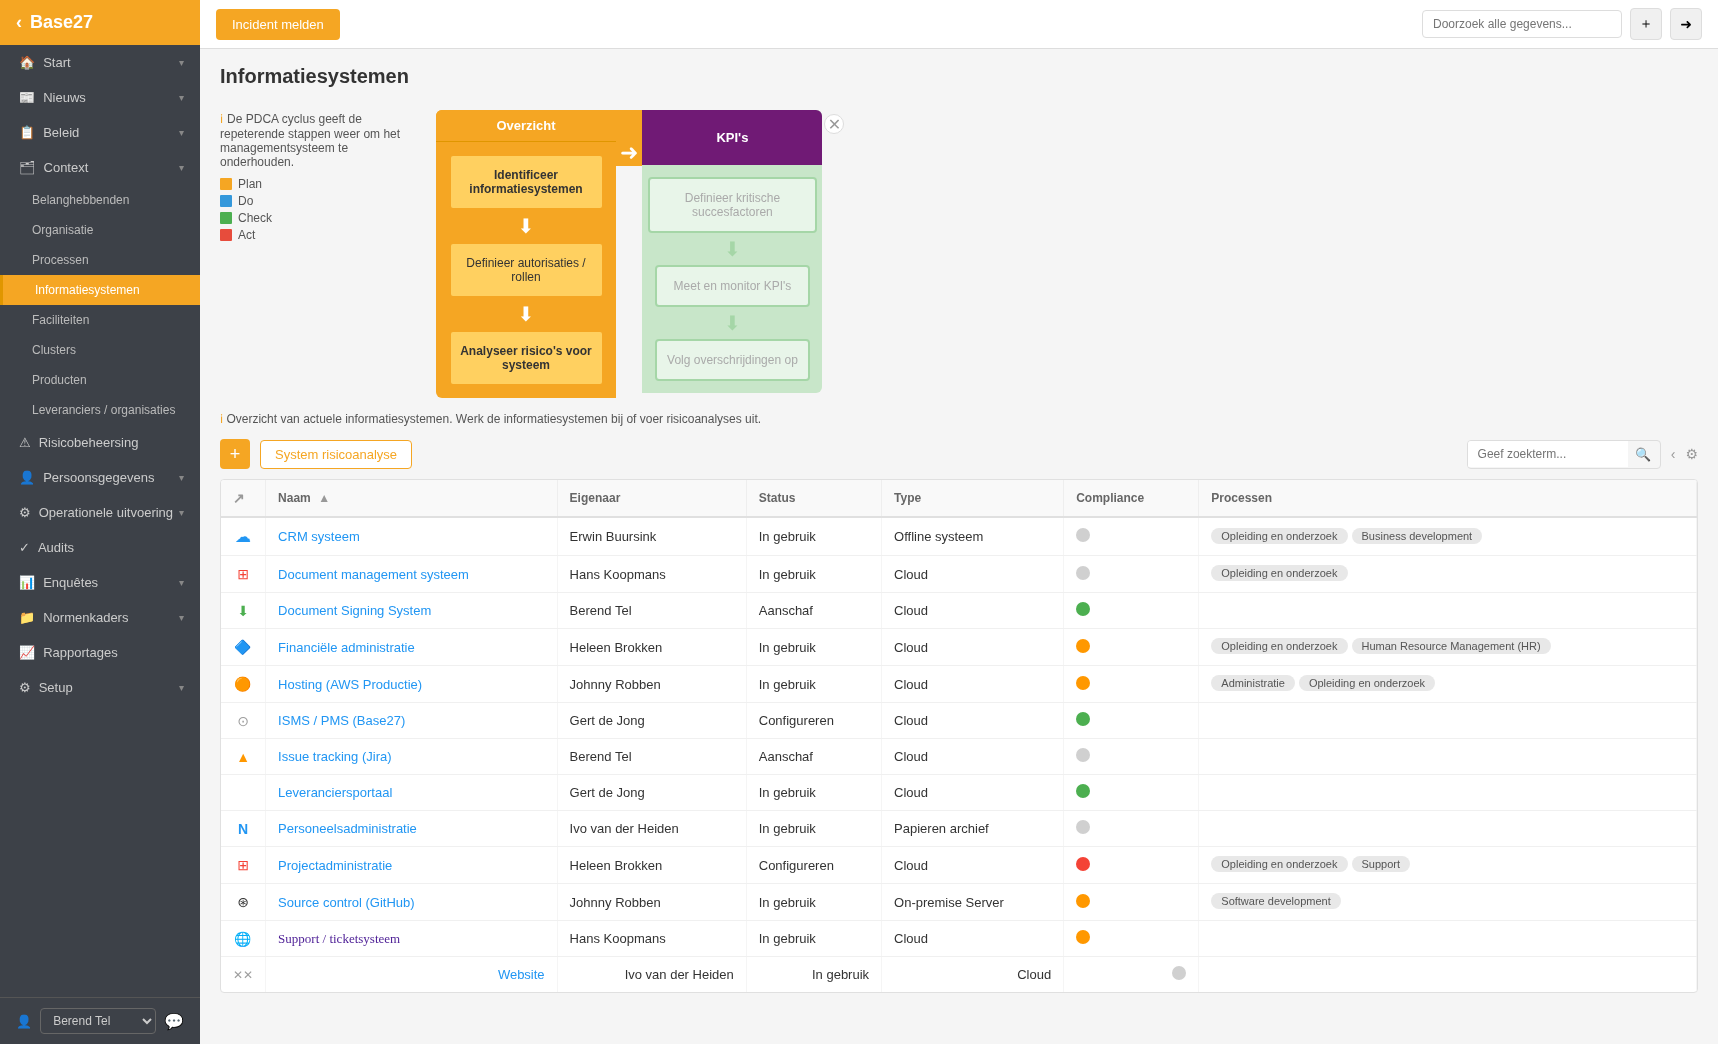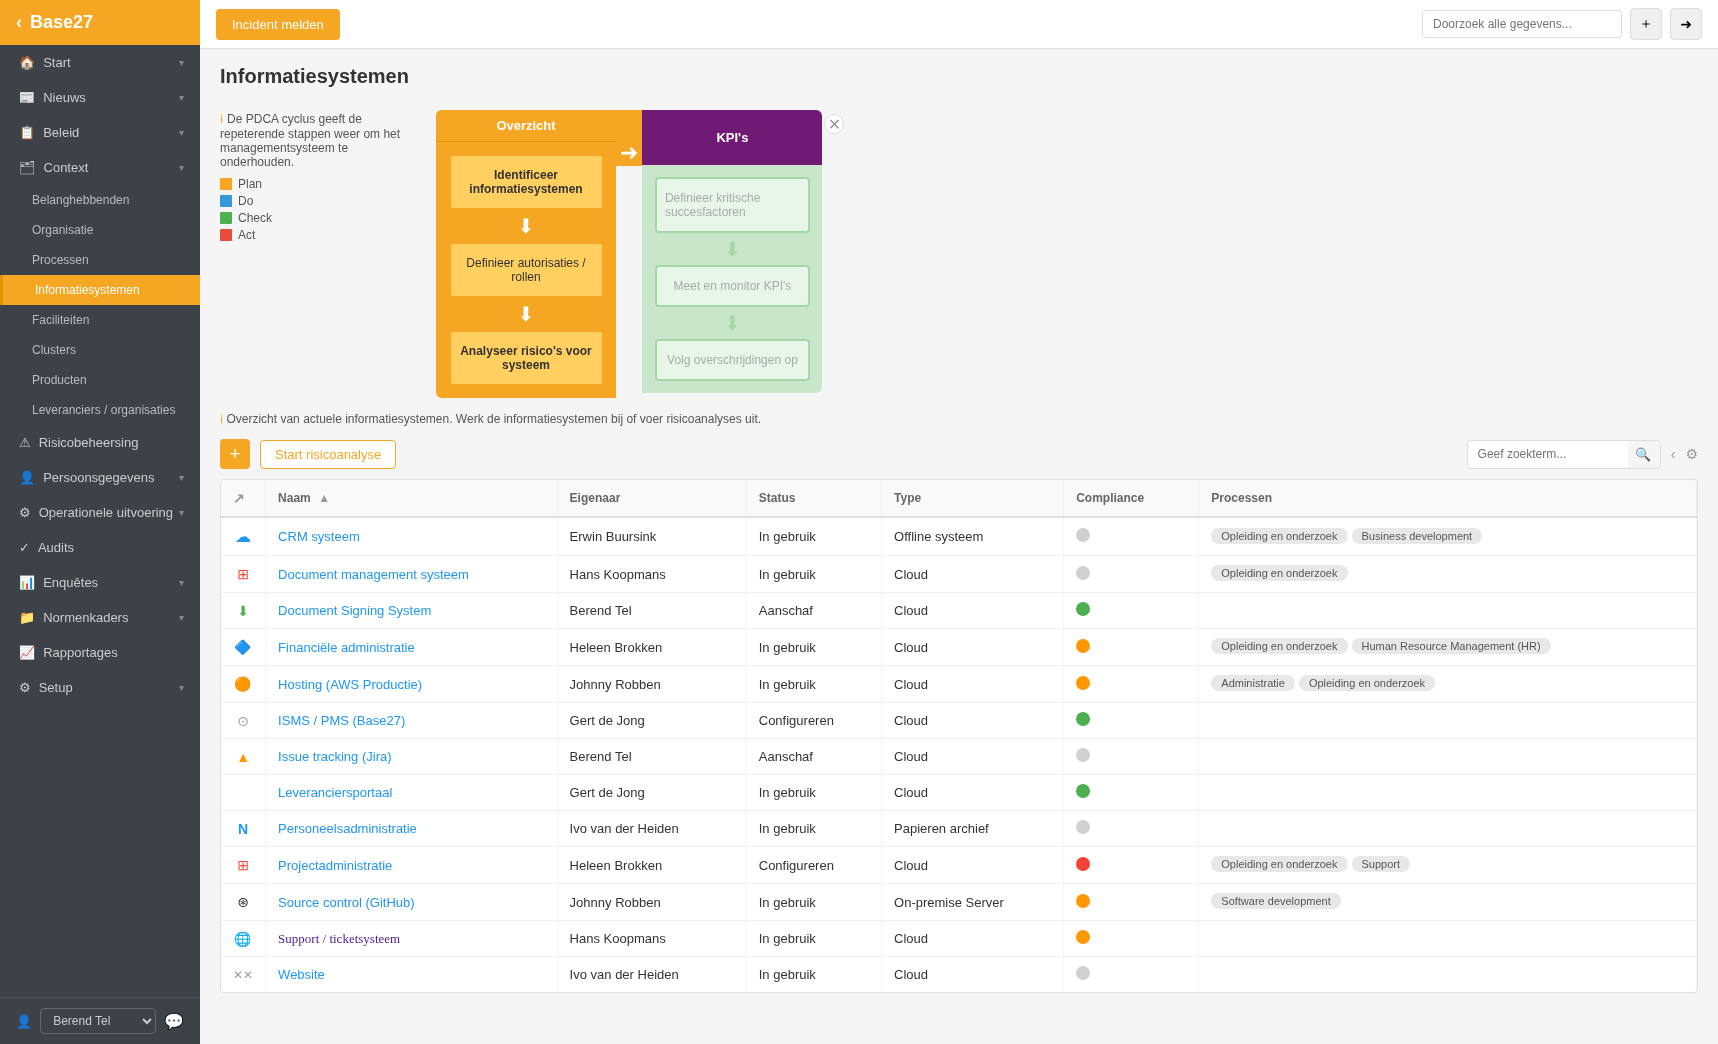--- a/index.html
+++ b/index.html
@@ -53,21 +53,21 @@
     .search-box .search-icon { padding: 6px 8px; color: #999; }
     .collapse-icon { color: #999; cursor: pointer; font-size: 14px; }
     .settings-icon { color: #999; cursor: pointer; font-size: 14px; }
 
     
     .table-container { background: white; border: 1px solid #e0e0e0; border-radius: 4px; overflow: hidden; }
     table { width: 100%; border-collapse: collapse; }
     thead tr { background: #f9f9f9; border-bottom: 2px solid #e0e0e0; }
     th { padding: 10px 12px; text-align: left; font-size: 12px; color: #666; font-weight: 600; border-right: 1px solid #eee; white-space: nowrap; }
     td { padding: 9px 12px; font-size: 13px; color: #333; border-bottom: 1px solid #f0f0f0; border-right: 1px solid #f5f5f5; vertical-align: middle; }
-    tr:last-child td { border-bottom: none; }
+    tr:last-child td { border-bottom: none; text-align: right; }
     .col-icon { width: 40px; }
     .col-name { min-width: 180px; }
     .col-owner { min-width: 140px; }
     .col-status { min-width: 100px; }
     .col-type { min-width: 130px; }
     .col-compliance { min-width: 100px; }
     .col-processes { min-width: 300px; }
     .sort-arrow { color: #999; margin-left: 4px; }
     .status-dot { width: 14px; height: 14px; border-radius: 50%; display: inline-block; }
     .dot-grey { background: #d0d0d0; }
@@ -238,40 +238,40 @@
           </div>
         </div>
 
         <div style="display:flex; align-items:center; background:#f5a623; padding:0 4px;">
           <div style="color:white; font-size:22px; margin-top:30px;">➜</div>
         </div>
 
         <div style="background:#c8e6c9; border-radius:0 6px 6px 0; overflow:hidden; width:180px;">
           <div style="background:#701a75; padding:20px; text-align:center; font-weight:600; color:white; font-size:13px;">KPI's</div>
           <div style="padding:12px; display:flex; flex-direction:column; align-items:center; gap:4px;">
-            <div style="background:#e8f5e9; border:2px solid #a5d6a7; border-radius:4px; padding:12px 8px; text-align:left; font-size:12px; color:#aaa; width:155px;">Definieer kritische succesfactoren</div>
+            <div style="background:#e8f5e9; border:2px solid #a5d6a7; border-radius:4px; padding:12px 8px; text-align:center; font-size:12px; color:#aaa; width:169px;">Definieer kritische succesfactoren</div>
             <div style="color:#a5d6a7;font-size:20px;text-align:center;">⬇</div>
             <div style="background:#e8f5e9; border:2px solid #a5d6a7; border-radius:4px; padding:12px 8px; text-align:center; font-size:12px; color:#aaa; width:155px;">Meet en monitor KPI's</div>
             <div style="color:#a5d6a7;font-size:20px;text-align:center;">⬇</div>
             <div style="background:#e8f5e9; border:2px solid #a5d6a7; border-radius:4px; padding:12px 8px; text-align:center; font-size:12px; color:#aaa; width:155px;">Volg overschrijdingen op</div>
           </div>
         </div>
 
         <div style="position:absolute; top:4px; right:-22px; cursor:pointer; color:#999; font-size:16px; background:white; border-radius:50%; width:20px; height:20px; display:flex; align-items:center; justify-content:center; border:1px solid #ddd;">✕</div>
       </div>
     </div>
 
     <div class="info-bar">
       <span class="info-icon">ℹ </span>
       <span>Overzicht van actuele informatiesystemen. Werk de informatiesystemen bij of voer risicoanalyses uit.</span>
     </div>
 
     <div class="toolbar">
       <button class="add-btn">+</button>
-      <button class="start-analysis-btn">Start risicoanalyse</button>
+      <button class="start-analysis-btn">System risicoanalyse</button>
       <div class="search-box" style="margin-left:auto;">
         <input type="text" placeholder="Geef zoekterm..." style="">
         <span class="search-icon">🔍</span>
       </div>
       <span class="collapse-icon">‹</span>
       <span class="settings-icon">⚙</span>
     </div>
 
     <div class="table-container">
       <table>

